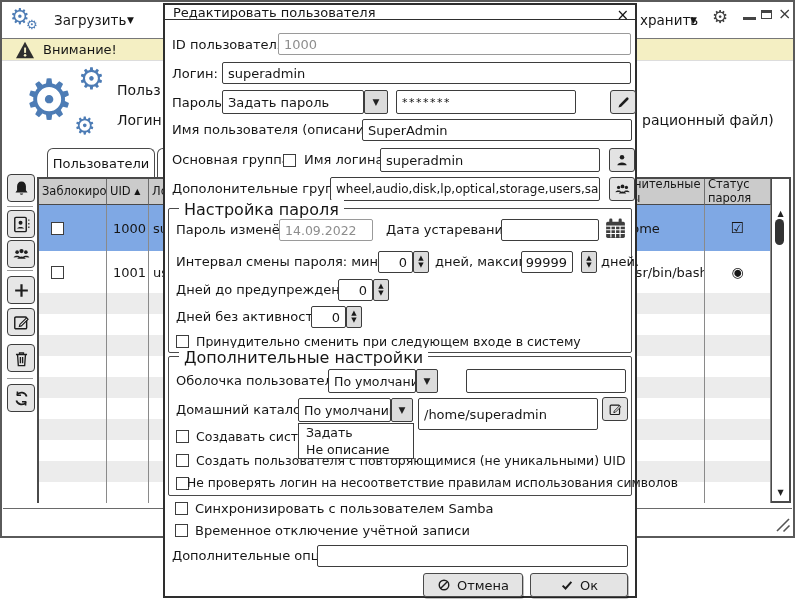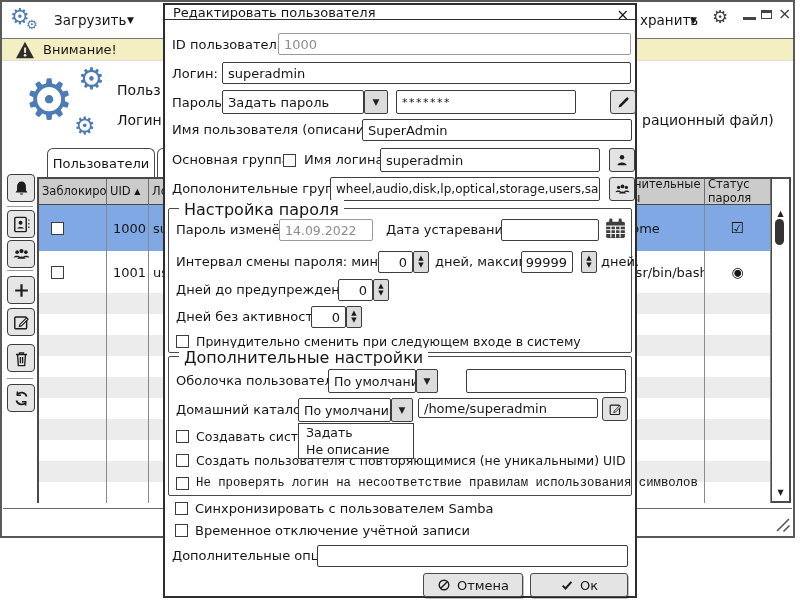--- a/index.html
+++ b/index.html
@@ -444,21 +444,21 @@
           <span></span>
         </div>
 
       <span class="lbl" style="left:7px;top:45px;">Домашний каталог:</span>
       <div class="input" style="left:129px;top:41px;width:93px;height:24px;font-size:12.5px;">
           <span>По умолчанию</span>
         </div>
       <div class="arrowbtn" style="left:222px;top:41px;width:22px;height:24px;">
           <span>▼</span>
         </div>
-      <div class="input" style="left:249px;top:41px;width:180px;height:20px;">
+      <div class="input" style="left:249px;top:41px;width:180px;height:32px;">
           <span>/home/superadmin</span>
         </div>
       <div class="btn-sq" style="left:433px;top:40px;width:26px;height:24px;">
         <span>
             <svg viewBox="0 0 24 24" width="15" height="15" fill="none" stroke="#1d1d1d" stroke-width="1.9">
               <rect x="3.5" y="5" width="15" height="15" rx="1.5"></rect>
               <path d="M10 14.5 18.5 6l1.8 1.8-8.5 8.5-2.5.7z" fill="#fff" stroke-width="1.5"></path>
             </svg>
           </span>
       </div>
@@ -468,21 +468,21 @@
 
       <div class="ddlist" style="left:129px;top:66px;width:116px;height:36px;">
         <div class="dditem">Задать</div>
         <div class="dditem">Не описание</div>
       </div>
 
       <span class="chk" style="left:7px;top:97px;"></span>
       <span class="lbl sm" style="left:27px;top:96px;">Создать пользователя с повторяющимися (не уникальными) UID</span>
 
       <span class="chk" style="left:7px;top:120px;"></span>
-      <span class="lbl" style="left:27px;top:119px;font-size:12.3px;font-family:Liberation Mono, monospace;">Не проверять логин на несоответствие правилам использования символов</span>
+      <span class="lbl" style="left:18px;top:119px;font-size:12.3px;">Не проверять логин на несоответствие правилам использования символов</span>
     </div>
 
     <span class="chk" style="left:10px;top:497px;"></span>
     <span class="lbl" style="left:30px;top:496px;">Синхронизировать с пользователем Samba</span>
     <span class="chk" style="left:10px;top:519px;"></span>
     <span class="lbl" style="left:30px;top:518px;">Временное отключение учётной записи</span>
 
     <span class="lbl" style="left:7px;top:543px;">Дополнительные опции:</span>
     <div class="input" style="left:152px;top:540px;width:311px;height:22px;">
         <span></span>

